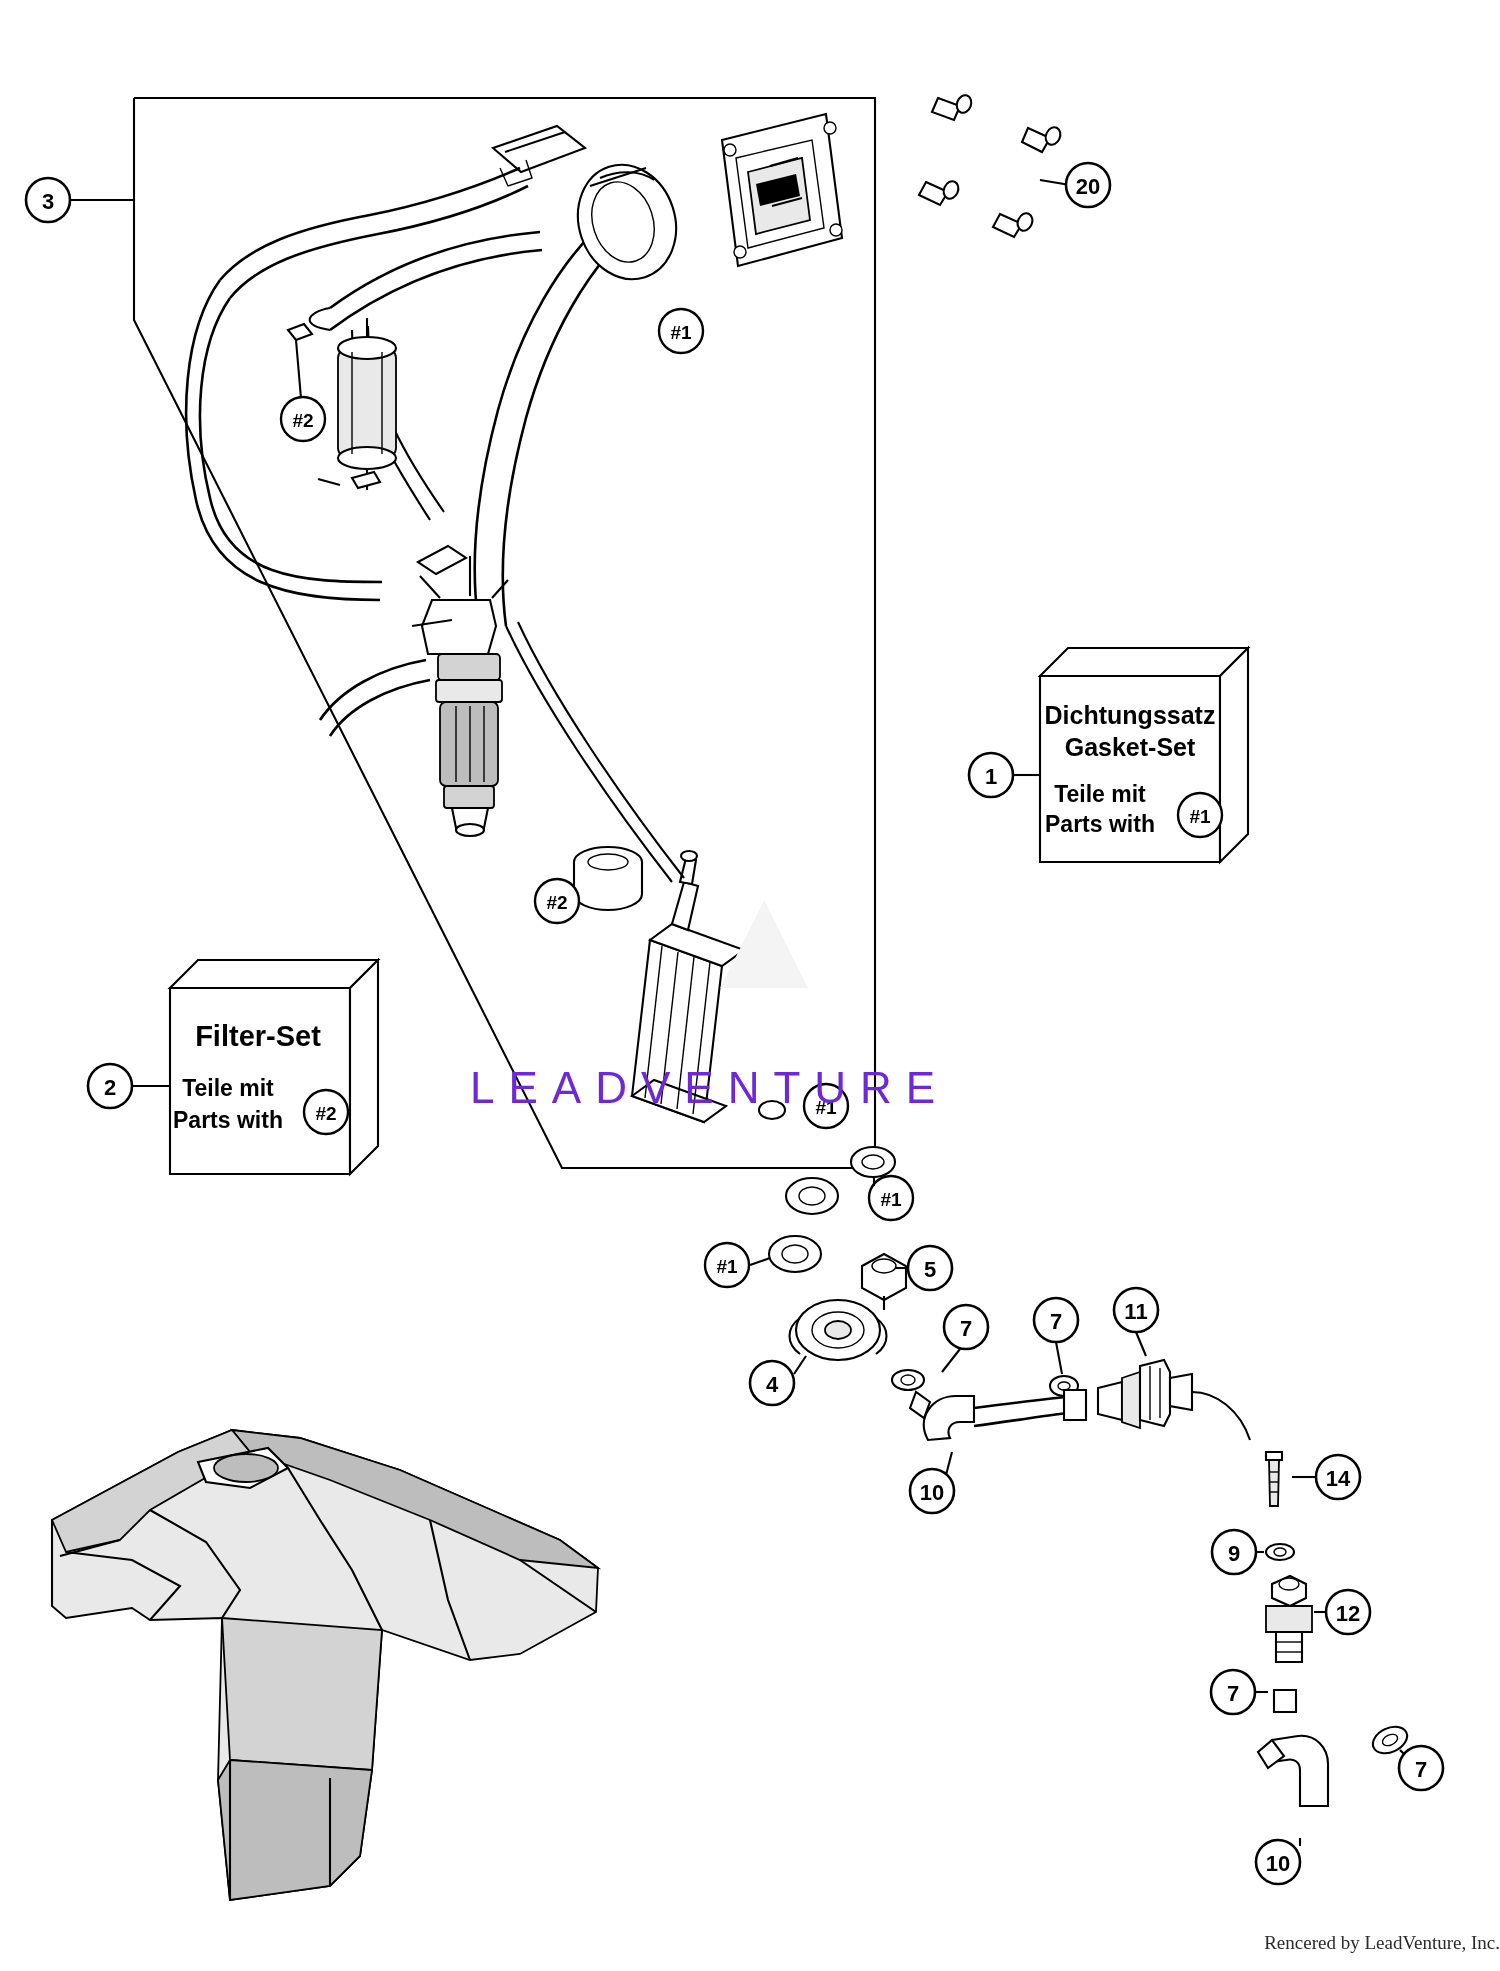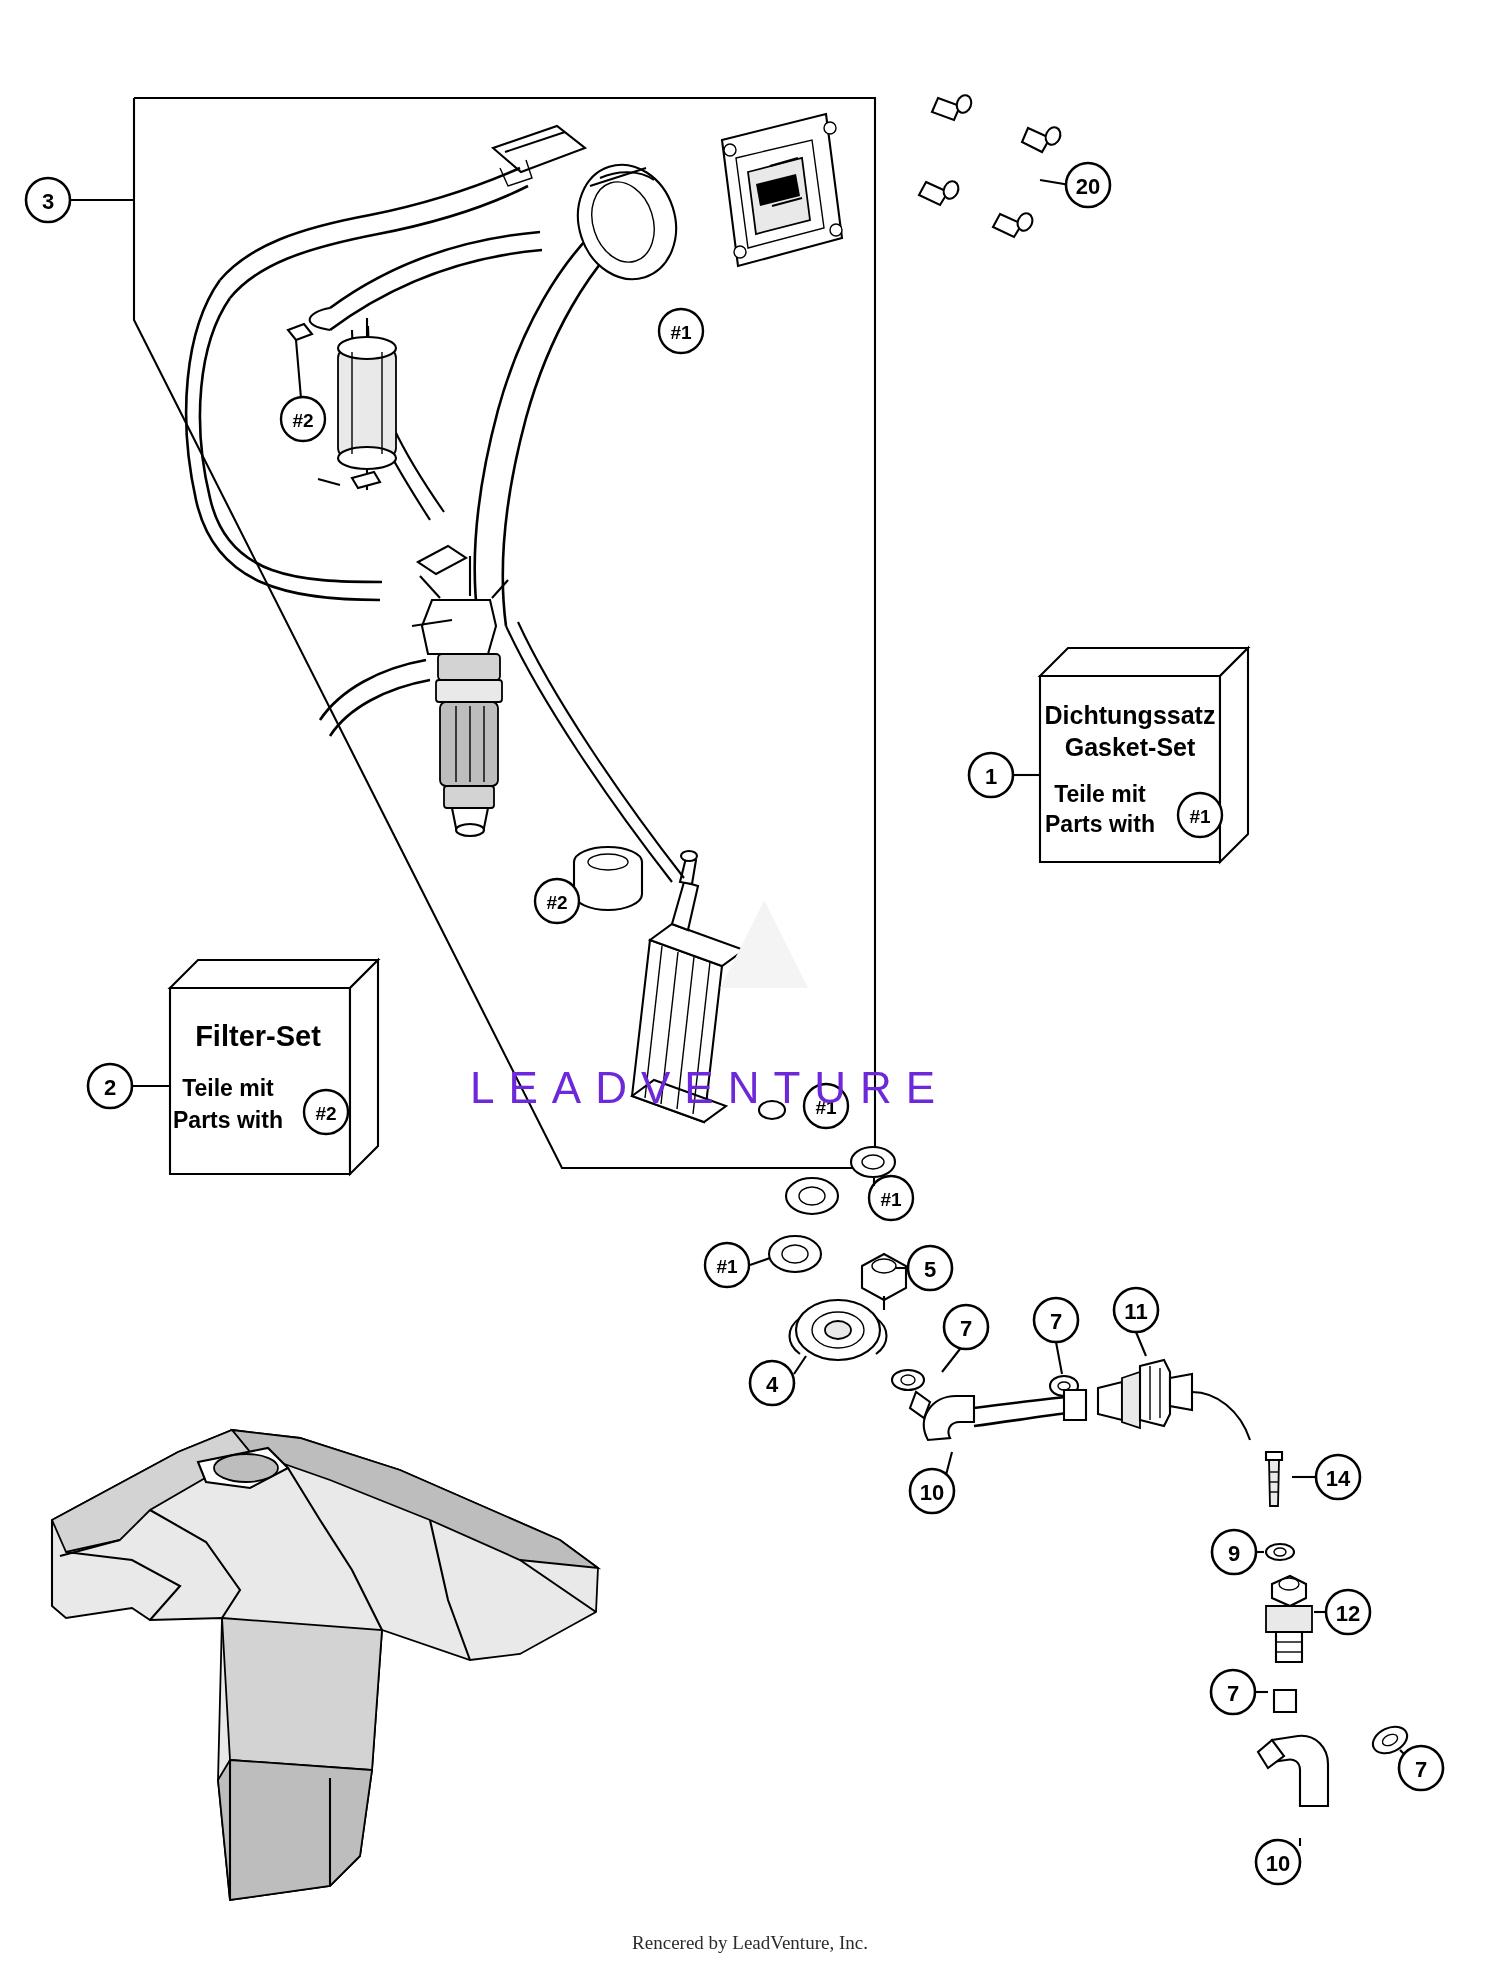--- a/index.html
+++ b/index.html
@@ -38,21 +38,21 @@
     font-family: "Liberation Sans", sans-serif;
     font-weight: bold;
     text-anchor: middle;
     fill: #000;
   }
   .footer-text {
     position: absolute;
     left: 0;
     top: 1932px;
     width: 1500px;
-    text-align: center;
+    text-align: right;
     font-family: "Liberation Serif", serif;
     font-size: 19px;
     color: #2b2b2b;
   }
   .wm {
     position: absolute;
     font-family: "Liberation Sans", sans-serif;
     color: #6d28d9;
     letter-spacing: 14px;
     font-size: 44px;

